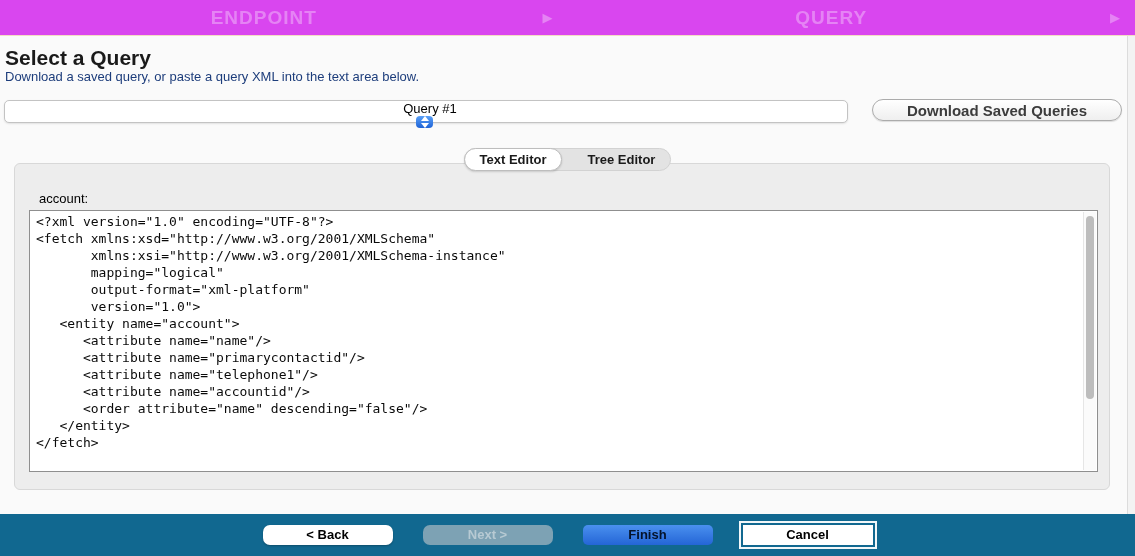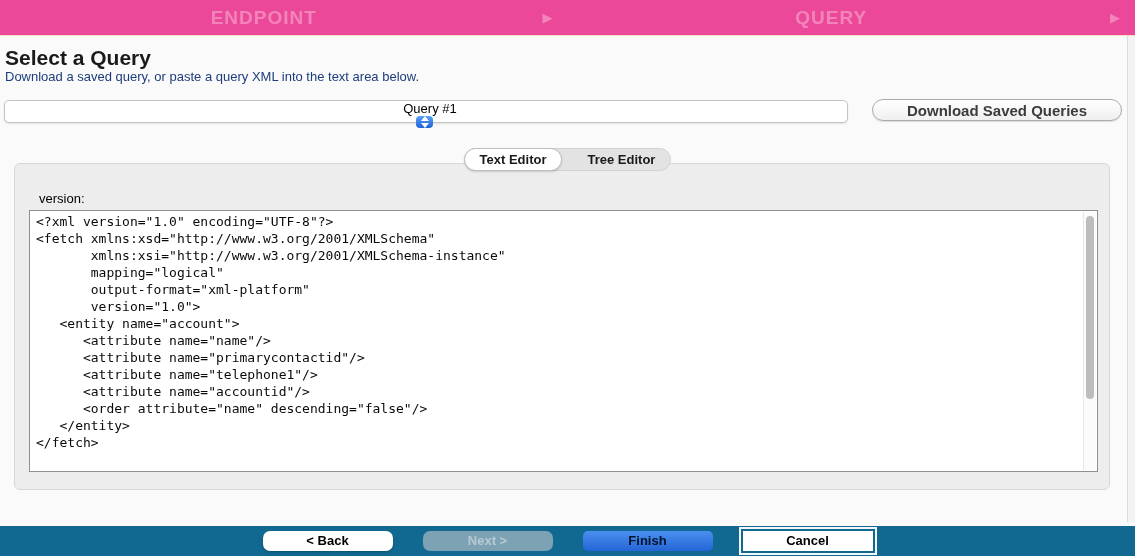--- a/index.html
+++ b/index.html
@@ -7,21 +7,21 @@
   body {
     font-family: "Liberation Sans", sans-serif;
     background: #FAFAFA;
     position: relative;
     color: #111;
   }
 
   
   .stepbar {
     position: absolute; top: 0; left: 0; width: 1135px; height: 36px;
-    background: #ec4899;
+    background: #d946ef;
     display: flex; align-items: center;
     border-bottom: 1px solid #f2dcc4;
   }
   .step {
     flex: 1; text-align: center;
     font-size: 19px; font-weight: bold; letter-spacing: 1px;
     color: rgba(255,255,255,0.33);
   }
   .step.active { color: #ffffff; }
   .step-arrow {
@@ -128,21 +128,21 @@
   }
 
   
   .win-scroll {
     position: absolute; right: 0; top: 36px; width: 8px; height: 486px;
     background: #F3F3F3; border-left: 1px solid #DCDCDC;
   }
 
   
   .footer {
-    position: absolute; left: 0; bottom: 0; width: 1135px; height: 30px;
+    position: absolute; left: 0; bottom: 0; width: 1135px; height: 42px;
     background: #116890;
     display: flex; align-items: center; justify-content: center;
     gap: 30px;
   }
   .btn {
     width: 130px; height: 20px;
     font-family: "Liberation Sans", sans-serif;
     font-size: 13px; line-height: 18px;
     border: none; border-radius: 7px;
     cursor: pointer;
@@ -177,21 +177,21 @@
 </div>
 
 <button class="dl-btn">Download Saved Queries</button>
 
 <div class="tabs">
   <span class="tab active">Text Editor</span>
   <span class="tab">Tree Editor</span>
 </div>
 
 <div class="groupbox">
-  <div class="fetch-label">version:</div>
+  <div class="fetch-label">account:</div>
   <div class="editor">
     <pre>&lt;?xml version="1.0" encoding="UTF-8"?&gt;
 &lt;fetch xmlns:xsd="http://www.w3.org/2001/XMLSchema"
        xmlns:xsi="http://www.w3.org/2001/XMLSchema-instance"
        mapping="logical"
        output-format="xml-platform"
        version="1.0"&gt;
    &lt;entity name="account"&gt;
       &lt;attribute name="name"/&gt;
       &lt;attribute name="primarycontactid"/&gt;

